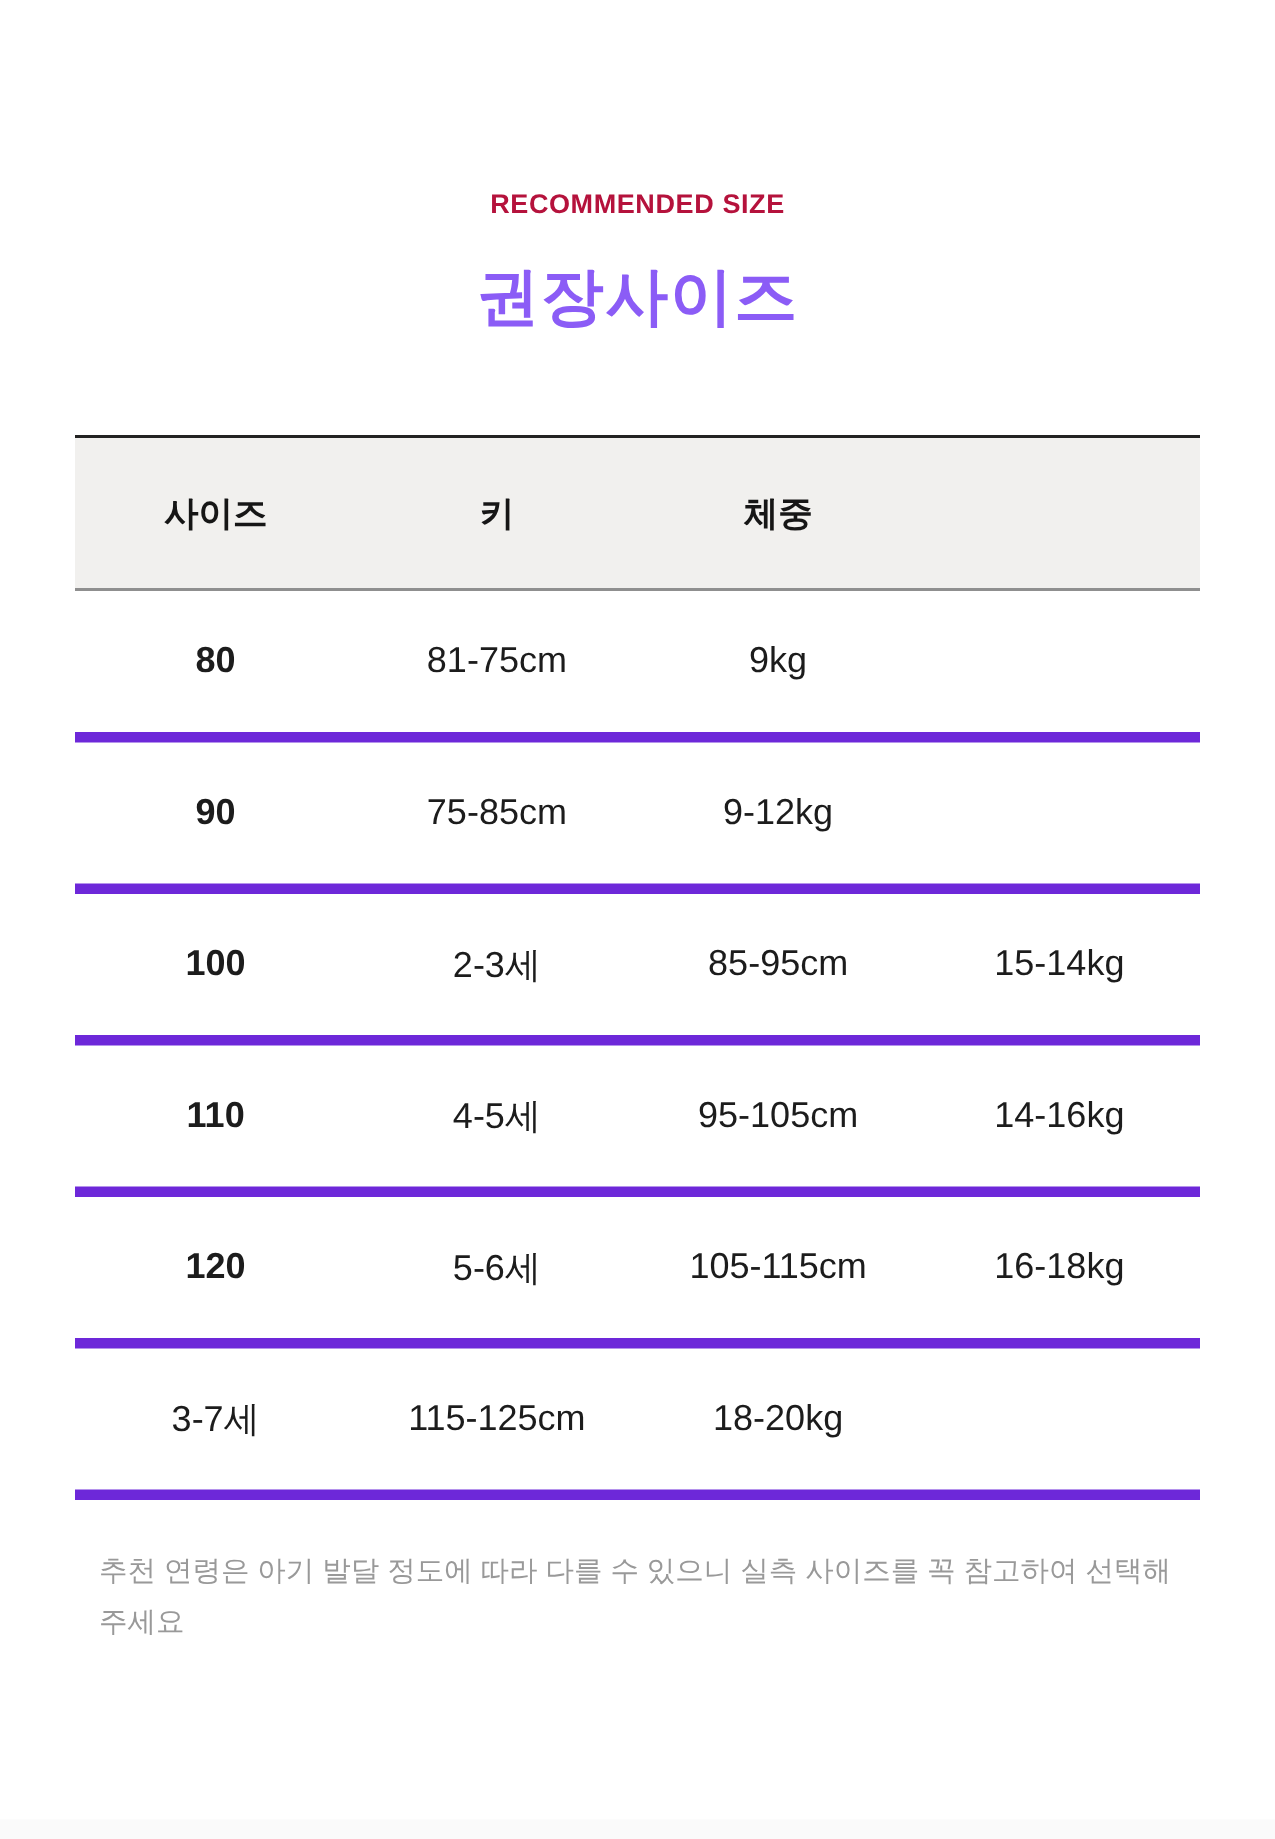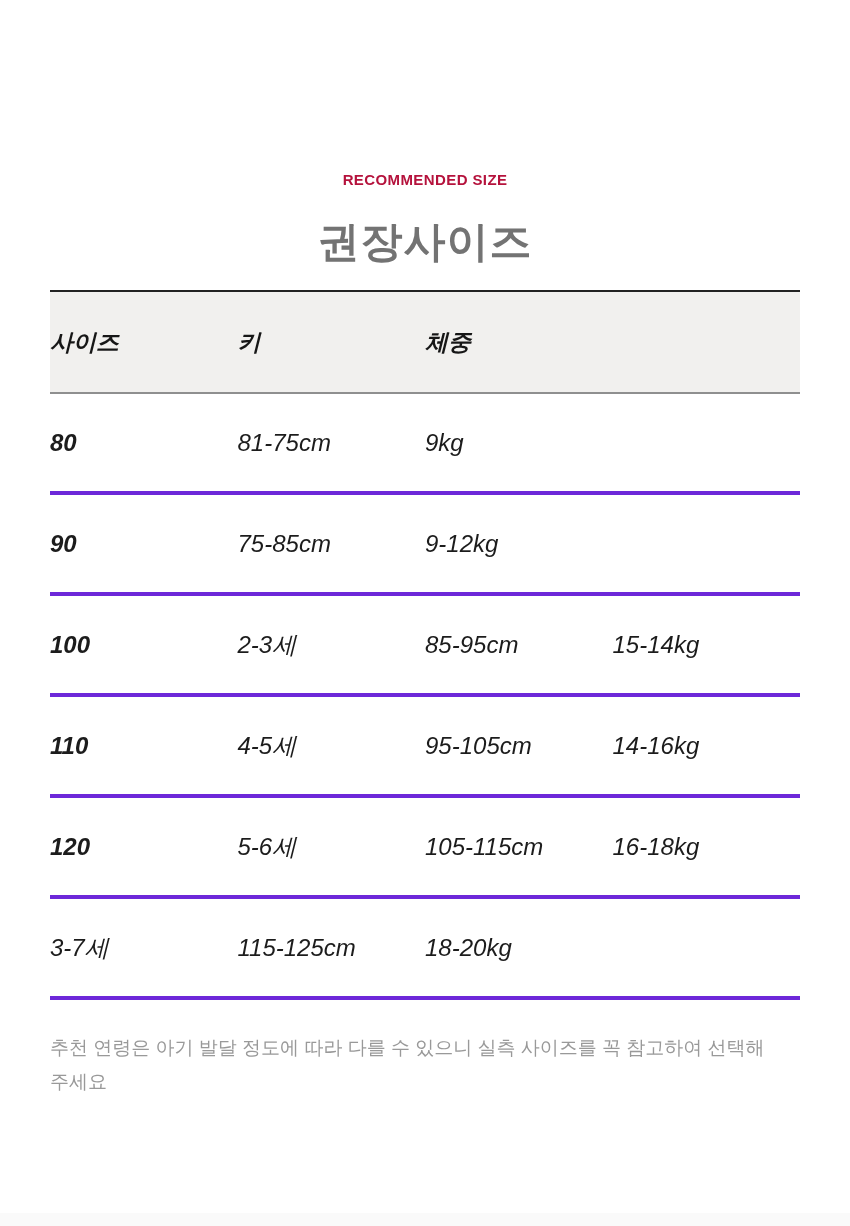--- a/index.html
+++ b/index.html
@@ -16,74 +16,73 @@
   }
 
   .header-block {
     position: absolute;
     top: 126px;
     left: 0;
     width: 100%;
     text-align: center;
   }
   .eyebrow {
-    font-size: 15px;
+    font-size: 18px;
     font-weight: 700;
     letter-spacing: 0.4px;
     color: #b5123c;
     line-height: 20px;
-    margin-top: 44px;
   }
   .page-title {
     margin-top: 28px;
     font-size: 42px;
     font-weight: 600;
-    color: #737373;
+    color: #8b5cf6;
     letter-spacing: 1px;
     line-height: 48px;
   }
 
   .size-table {
     position: absolute;
     top: 290px;
     left: 50px;
     width: 750px;
     border-top: 2px solid #222222;
   }
   .trow {
     display: flex;
     align-items: center;
     height: 101px;
-    border-bottom: 4px solid #6d28d9;
+    border-bottom: 7px solid #6d28d9;
   }
   .trow.thead {
     height: 102px;
     background: #f1f0ee;
     border-bottom: 2px solid #8f8f8f;
   }
   .tcell {
     flex: 0 0 25%;
+    text-align: center;
     font-size: 24px;
     color: #1c1c1c;
     font-weight: 400;
-    font-style: italic;
   }
   .thead .tcell {
     font-size: 23px;
     font-weight: 700;
     color: #161616;
   }
   .tcell.size-col {
     font-weight: 700;
   }
 
   .footnote {
     position: absolute;
     top: 1031px;
-    left: 50px;
+    left: 66px;
     width: 730px;
     font-size: 19px;
     line-height: 34px;
     color: #999999;
     font-weight: 400;
   }
 
   .next-section-strip {
     position: absolute;
     left: 0;

